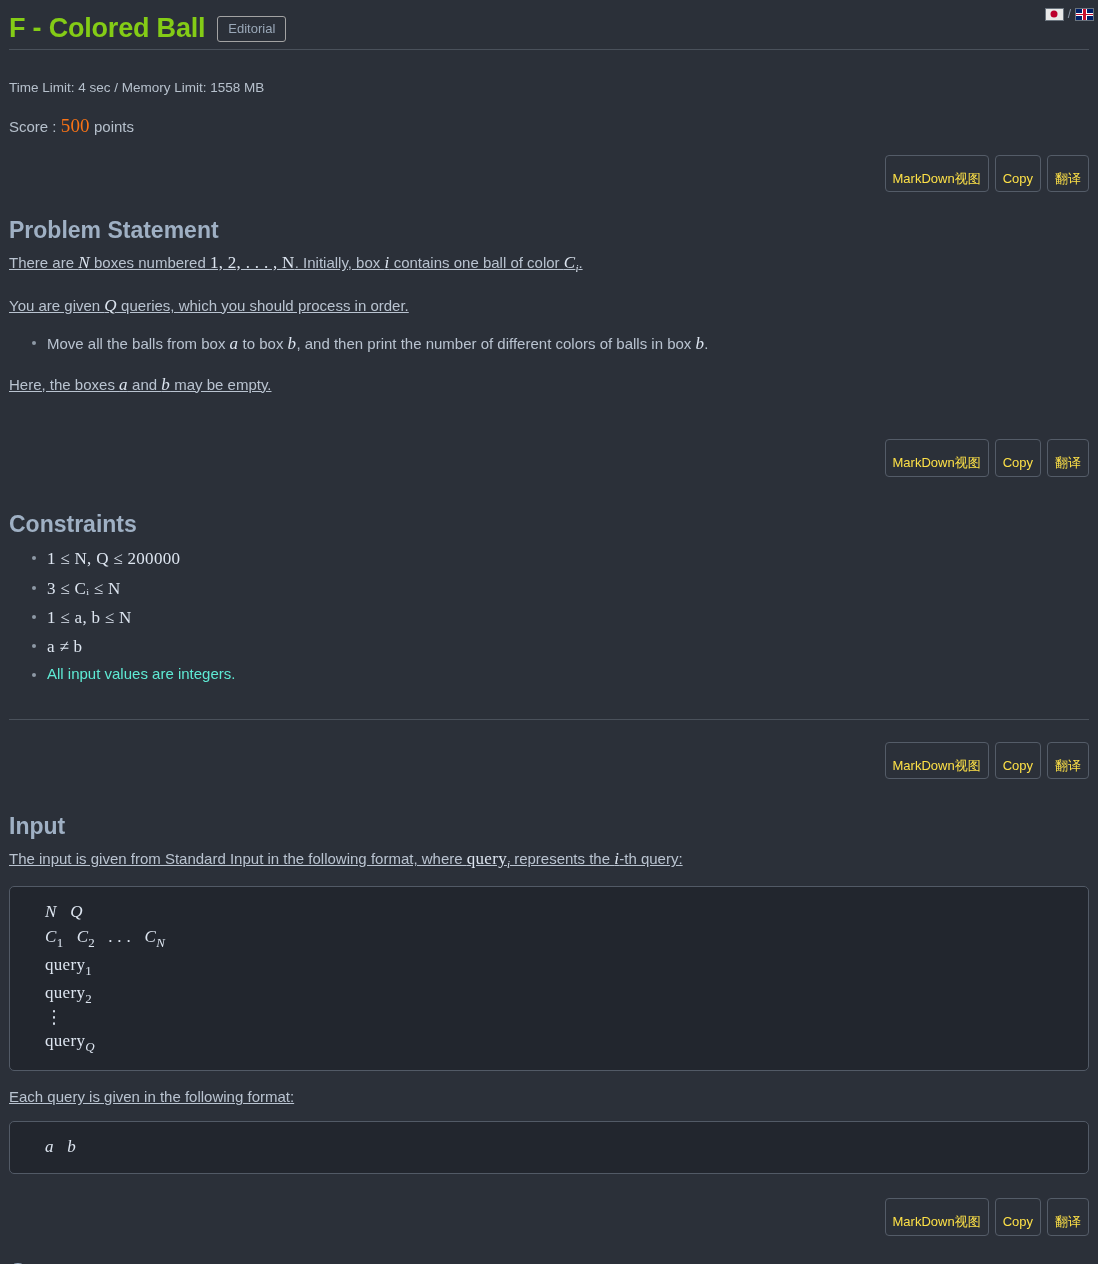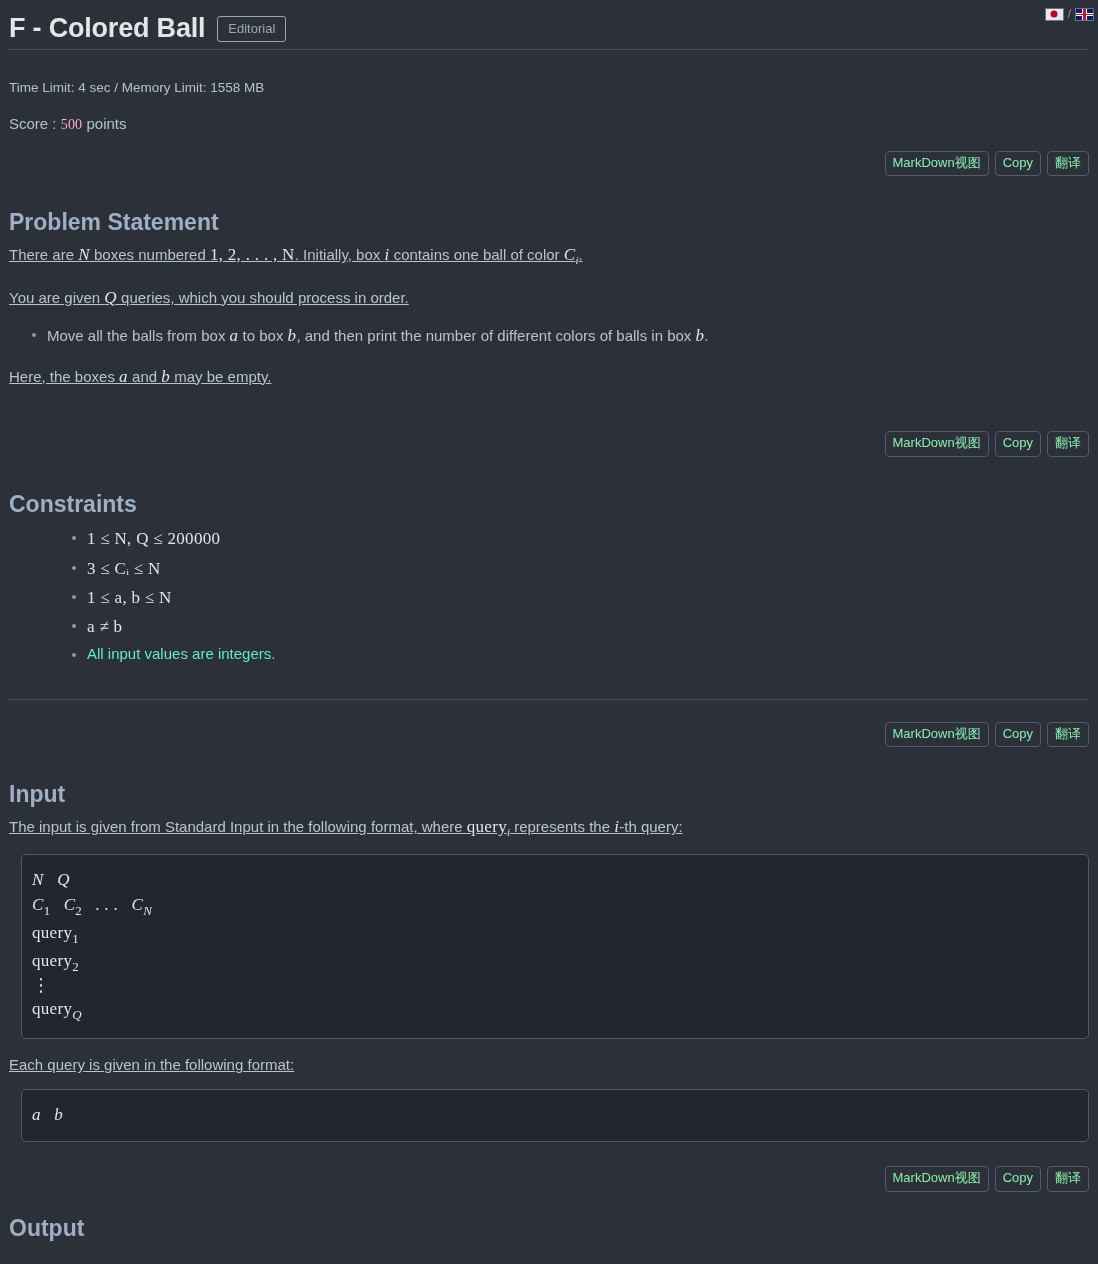--- a/index.html
+++ b/index.html
@@ -25,21 +25,21 @@
   
   .title-row {
     display: flex;
     align-items: center;
     padding-top: 8px;
     height: 49px;
   }
   .problem-title {
     font-size: 27px;
     font-weight: bold;
-    color: #e5e5e5;
+    color: #84cc16;
     letter-spacing: -0.2px;
     line-height: 1;
   }
   .editorial-badge {
     margin-left: 12px;
     border: 1px solid #a3a3a3;
     border-radius: 3px;
     color: #9aa8b8;
     font-size: 13px;
     padding: 5px 10px 6px;
@@ -105,40 +105,40 @@
     font-size: 13.5px;
     color: #b6c0cc;
   }
   .score-line {
     margin-top: 20px;
     font-size: 15px;
     color: #b6c0cc;
   }
   .mathnum {
     font-family: "Liberation Serif", serif;
-    font-size: 14px;
-    color: #f9a8d4;
+    font-size: 19px;
+    color: #f97316;
     letter-spacing: 0.2px;
   }
 
   
   .tool-row {
     display: flex;
     justify-content: flex-end;
     gap: 6px;
     align-items: center;
   }
   .tool-btn {
     border: 1px solid #545c68;
     border-radius: 4px;
     background: transparent;
-    color: #86efac;
+    color: #fde047;
     font-family: "Liberation Sans", sans-serif;
     font-size: 13px;
-    padding: 4px 7px 5px;
+    padding: 16px 7px 5px;
     line-height: 1.1;
     cursor: pointer;
   }
 
   
   h2.section {
     font-size: 23px;
     font-weight: bold;
     color: #9fb0c4;
     margin: 0 0 6px 0;
@@ -176,21 +176,20 @@
 
   ul.constraints {
     margin: 0;
     padding-left: 38px;
     list-style: none;
   }
   ul.constraints li {
     position: relative;
     line-height: 1.72;
     color: #cfd8e4;
-    margin-left: 40px;
   }
   ul.constraints li::before {
     content: "";
     position: absolute;
     left: -15px;
     top: 12px;
     width: 4px; height: 4px;
     border-radius: 50%;
     background: #8e99a6;
   }
@@ -222,37 +221,36 @@
     color: #dde5f0;
     vertical-align: -2px;
   }
 
   
   .codeblock {
     background: #22262e;
     border: 1px solid #525a66;
     border-radius: 5px;
     margin-top: 13px;
-    padding: 12px 10px 14px;
+    padding: 12px 35px 14px;
     font-family: "Liberation Serif", serif;
     color: #dde5f0;
     font-size: 18px;
     line-height: 1.42;
     white-space: pre;
     overflow-x: auto;
-    margin-left: 12px;
   }
   .codeblock .vdots {
     display: block;
     line-height: 1.1;
     font-size: 18px;
     letter-spacing: 0;
   }
 
-  .sec-gap-1 { margin-top: 32px; }
+  .sec-gap-1 { margin-top: 24px; }
   .sec-gap-2 { margin-top: 33px; }
   .sec-gap-3 { margin-top: 22px; }
 </style>
 </head>
 <body>
 
 <div class="page">
 
   <div class="title-row">
     <span class="problem-title">F - Colored Ball</span>

